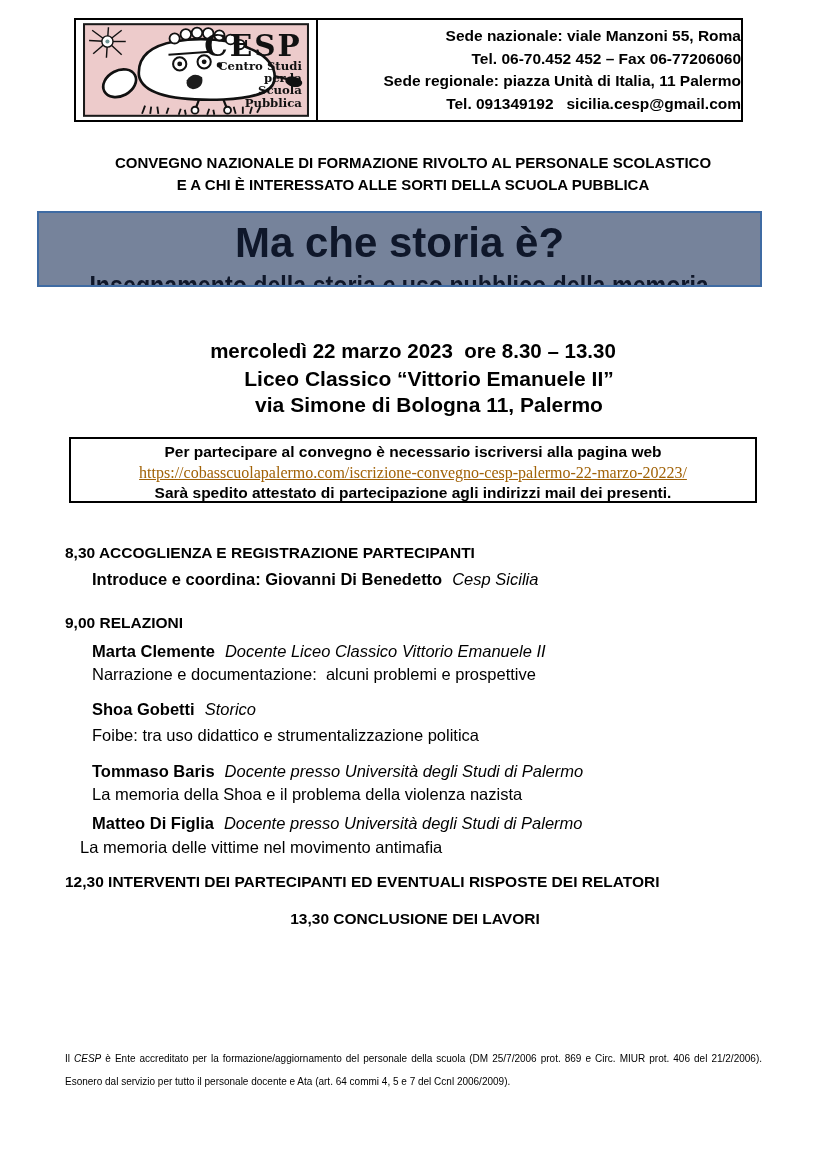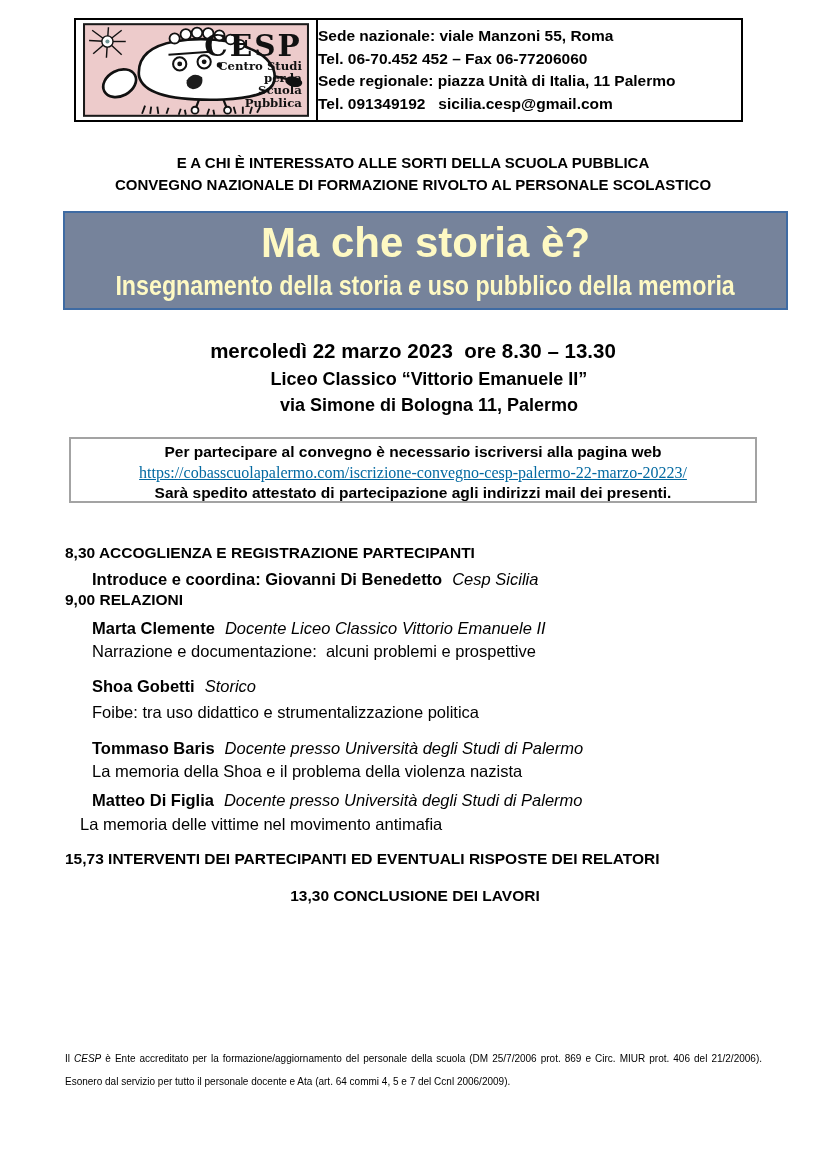--- a/index.html
+++ b/index.html
@@ -9,60 +9,60 @@
   }
   
   .header-table {
     position:absolute; left:74px; top:18px; width:669px; height:104px;
     border:2px solid #000; box-sizing:border-box; display:flex;
   }
   .logo-cell { width:242px; border-right:2px solid #000; box-sizing:border-box;
     display:flex; align-items:center; justify-content:center; }
   .logo-cell svg { width:226px; height:94px; }
   .address-cell { flex:1; display:flex; flex-direction:column; justify-content:center;
-    text-align:left; font-weight:bold; font-size:15.5px; line-height:22.5px; }
+    text-align:right; font-weight:bold; font-size:15.5px; line-height:22.5px; }
   .address-cell .prewrap { white-space:pre-wrap; }
   
   .convegno {
     position:absolute; left:0; top:152px; width:826px; text-align:center;
     font-weight:bold; font-size:15px; line-height:22px;
   }
   
   .banner {
-    position:absolute; left:63px; top:211px; width:725px; height:99px;
+    position:absolute; left:37px; top:211px; width:725px; height:76px;
     box-sizing:border-box; border:2px solid #3F6BA3; background:#76839B;
-    text-align:center; color:#fef9c3; overflow:hidden;
+    text-align:center; color:#0f172a; overflow:hidden;
   }
   .banner-title { font-weight:bold; font-size:42px; line-height:52px; margin-top:4px; white-space:nowrap; }
   .banner-subtitle { font-weight:bold; font-size:27px; line-height:34px; }
   .banner-subtitle .squeeze { display:inline-block; transform:scaleX(.86); transform-origin:center; white-space:nowrap; }
   .banner-subtitle .it { font-style:italic; }
   
   .event { position:absolute; left:0; top:336px; width:826px; text-align:center; font-weight:bold; }
   .event-datetime { font-size:20.5px; line-height:30px; white-space:pre-wrap; }
-  .event-venue, .event-address { font-size:18px; line-height:26px;padding-left:32px; }
+  .event-venue, .event-address { font-size:21px; line-height:26px;padding-left:32px; }
   
   .regbox {
     position:absolute; left:69px; top:437px; width:688px; height:66px;
-    box-sizing:border-box; border:2px solid #a3a3a3; text-align:center; padding-top:3px;
+    box-sizing:border-box; border:2px solid #000000; text-align:center; padding-top:3px;
   }
   .reg-line { font-weight:bold; font-size:15.5px; line-height:20px; }
   .reg-link {
     display:block; font-family:"Liberation Serif", serif; font-size:16px; line-height:21px;
-    color:#0369a1; text-decoration:underline;
+    color:#a16207; text-decoration:underline;
   }
   
   .program { position:absolute; left:65px; top:536px; width:700px; padding-top:7px; }
   .time-line { font-weight:bold; font-size:15.5px; line-height:20px; }
   .indent { margin-left:27px; }
   .coordinator { margin-top:5px; font-size:16.5px; line-height:22px; font-weight:bold; }
   .role { font-style:italic; font-weight:normal; margin-left:10px; }
   .spk { font-size:16.5px; line-height:22px; font-weight:bold; }
   .talk-title { font-size:16.5px; line-height:22px; white-space:pre-wrap; }
-  .mt23 { } .mt14 { margin-top:14px; } .mt13 { margin-top:13px; }
+  .mt23 { margin-top:23px; } .mt14 { margin-top:14px; } .mt13 { margin-top:13px; }
   .mt17 { margin-top:17px;text-align:center; } .mt7 { margin-top:7px; } .mt4 { margin-top:4px; }
   .mt1 { margin-top:1px; } .mt2 { margin-top:2px; }
   .indent-plus { margin-left:15px; }
   
   .footer {
     position:absolute; left:65px; top:1048px; width:697px;
     font-size:10px; line-height:22.5px; text-align:justify;
   }
   .footer .it { font-style:italic; }
 </style>
@@ -145,22 +145,22 @@
     </div>
     <div class="address-cell">
       <div>Sede nazionale: viale Manzoni 55, Roma</div>
       <div>Tel. 06-70.452 452 – Fax 06-77206060</div>
       <div>Sede regionale: piazza Unità di Italia, 11 Palermo</div>
       <div class="prewrap">Tel. 091349192   sicilia.cesp@gmail.com</div>
     </div>
   </div>
 
   <div class="convegno">
+    <div>CONVEGNO NAZIONALE DI FORMAZIONE RIVOLTO AL PERSONALE SCOLASTICO</div>
     <div>E A CHI È INTERESSATO ALLE SORTI DELLA SCUOLA PUBBLICA</div>
-    <div>CONVEGNO NAZIONALE DI FORMAZIONE RIVOLTO AL PERSONALE SCOLASTICO</div>
   </div>
 
   <div class="banner">
     <div class="banner-title">Ma che storia è?</div>
     <div class="banner-subtitle">
       <span class="squeeze">
         <span>Insegnamento della storia </span><span class="it">e</span><span> uso pubblico della memoria</span>
       </span>
     </div>
   </div>
@@ -199,21 +199,21 @@
     <div class="spk indent mt14">
       <span>Tommaso Baris</span><span class="role">Docente presso Università degli Studi di Palermo</span>
     </div>
     <div class="talk-title indent mt1">La memoria della Shoa e il problema della violenza nazista</div>
 
     <div class="spk indent mt7">
       <span>Matteo Di Figlia</span><span class="role">Docente presso Università degli Studi di Palermo</span>
     </div>
     <div class="talk-title indent-plus mt2">La memoria delle vittime nel movimento antimafia</div>
 
-    <div class="time-line mt14">15,73 INTERVENTI DEI PARTECIPANTI ED EVENTUALI RISPOSTE DEI RELATORI</div>
+    <div class="time-line mt14">12,30 INTERVENTI DEI PARTECIPANTI ED EVENTUALI RISPOSTE DEI RELATORI</div>
     <div class="time-line mt17">13,30 CONCLUSIONE DEI LAVORI</div>
   </div>
 
   <div class="footer">
     <span>Il </span><span class="it">CESP</span><span> è Ente accreditato per la formazione/aggiornamento del personale della scuola (DM 25/7/2006 prot. 869 e Circ. MIUR prot. 406 del 21/2/2006). Esonero dal servizio per tutto il personale docente e Ata (art. 64 commi 4, 5 e 7 del Ccnl 2006/2009).</span>
   </div>
 
 </div>
 
 </body></html>

